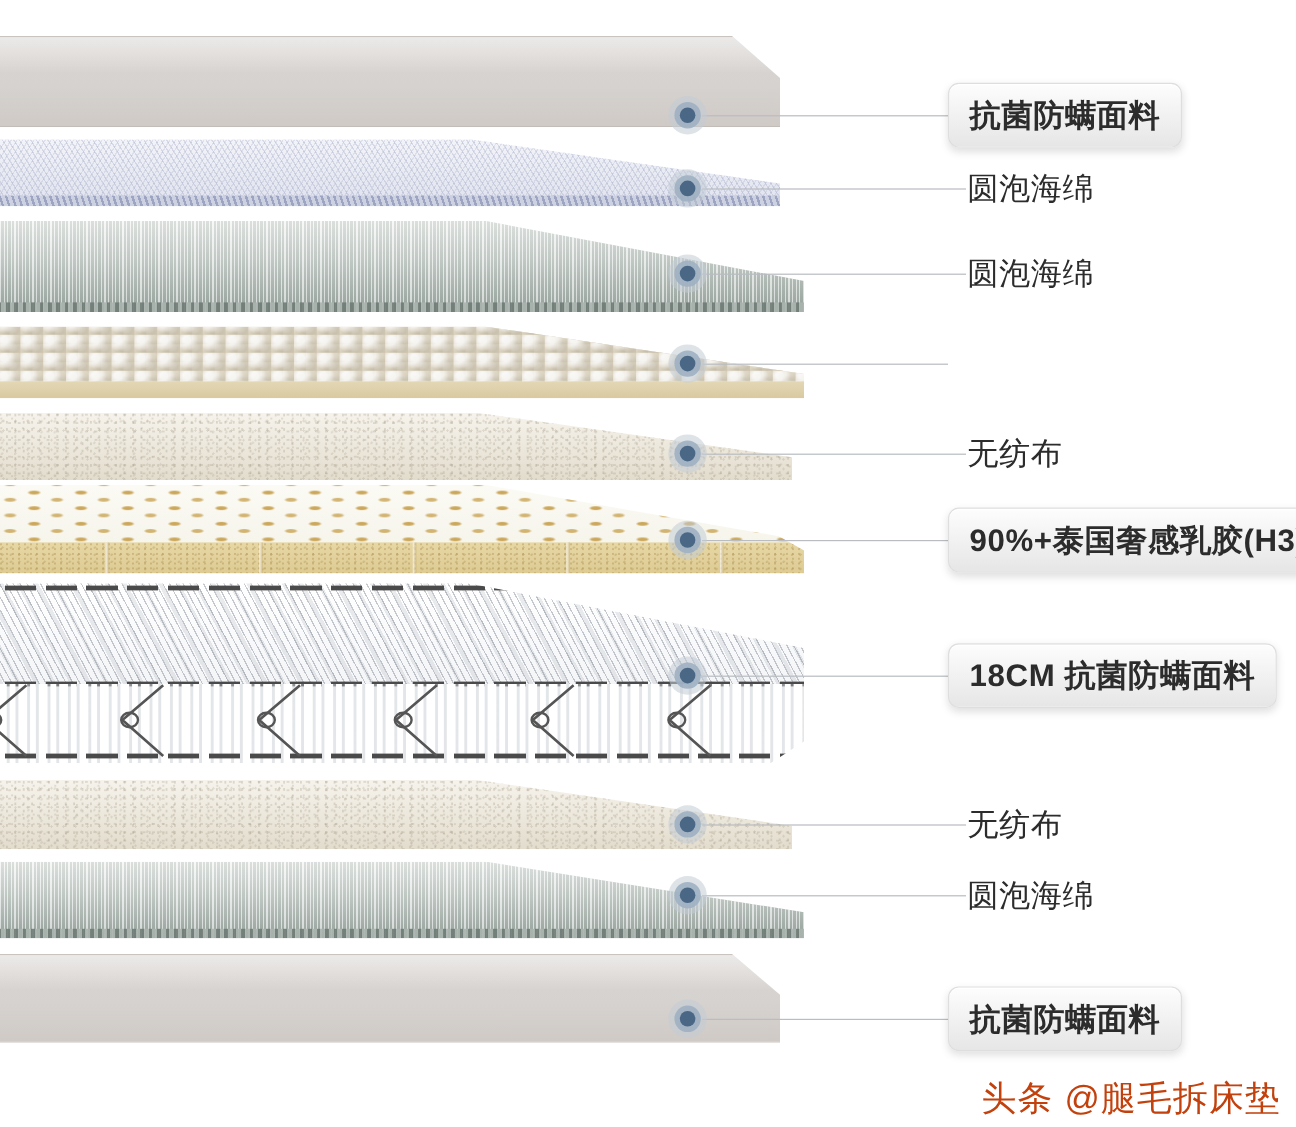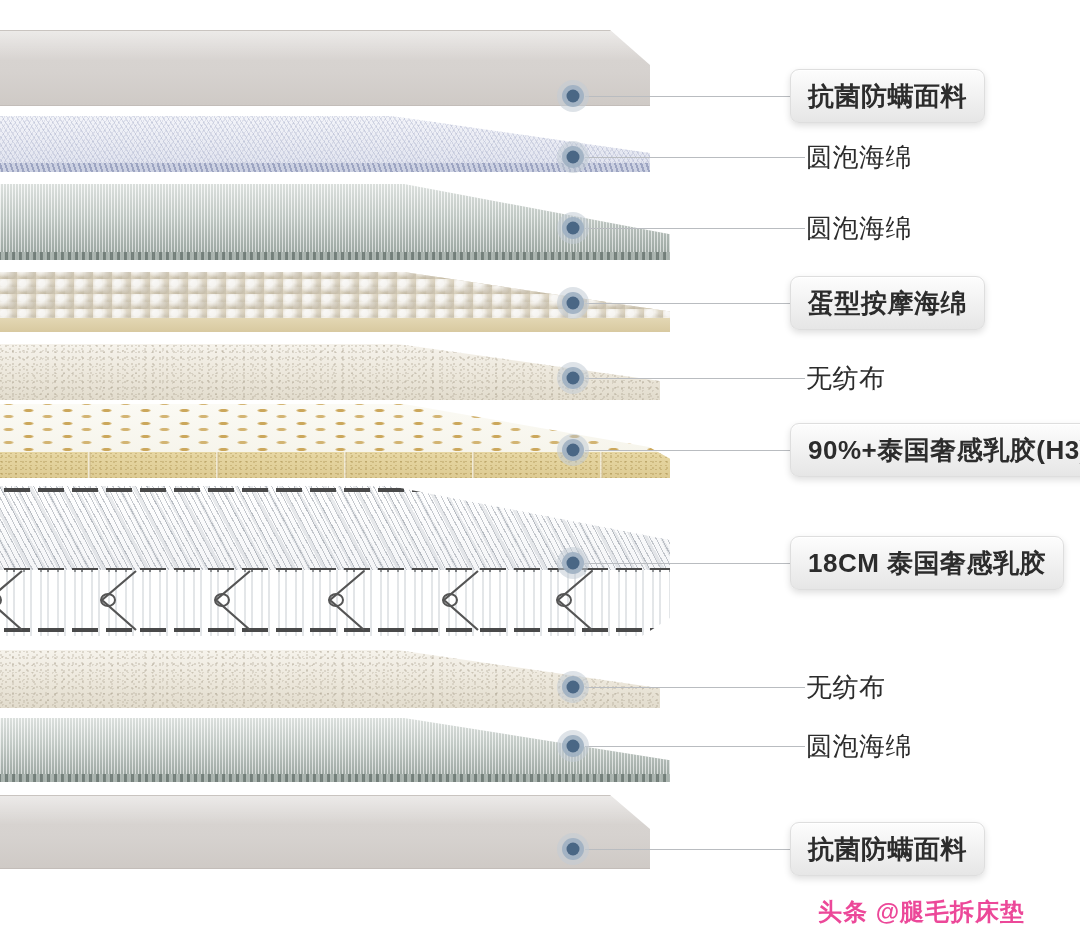--- a/index.html
+++ b/index.html
@@ -169,23 +169,23 @@
     font-weight:bold;
     border-radius:9px;
     background:linear-gradient(180deg,#fdfdfd 0%,#f1f1f1 52%,#e6e6e6 100%);
     border:1px solid #dedede;
     box-shadow:0 3px 7px rgba(0,0,0,.13),inset 0 1px 0 #ffffff;
   }
 
   
   .watermark{
     position:absolute;
-    font-size:24px;
-    font-weight:bold;
-    color:#ec4899;
+    font-size:29px;
+    font-weight:normal;
+    color:#c2410c;
     white-space:nowrap;
     letter-spacing:1px;
   }
 </style>
 </head>
 <body>
 
 <div id="stage">
 
   <div class="slab" style="top:30px;width:680px;height:76px;">
@@ -375,27 +375,26 @@
       <circle cx="17" cy="17" r="6.5" fill="#4a6785"></circle>
     </svg>
   </div>
 
   <div class="label boxed" style="left:790px;top:96px;">抗菌防螨面料</div>
 
   <div class="label plain" style="left:806px;top:157px;">圆泡海绵</div>
 
   <div class="label plain" style="left:806px;top:228px;">圆泡海绵</div>
 
-  <div class="label boxed" style="left:790px;top:303px;">蛋型按摩海绵</div>
 
   <div class="label plain" style="left:806px;top:378px;">无纺布</div>
 
   <div class="label boxed" style="left:790px;top:450px;">90%+泰国奢感乳胶(H3)</div>
 
-  <div class="label boxed" style="left:790px;top:563px;">18CM 泰国奢感乳胶</div>
+  <div class="label boxed" style="left:790px;top:563px;">18CM 抗菌防螨面料</div>
 
   <div class="label plain" style="left:806px;top:687px;">无纺布</div>
 
   <div class="label plain" style="left:806px;top:746px;">圆泡海绵</div>
 
   <div class="label boxed" style="left:790px;top:849px;">抗菌防螨面料</div>
 
   <div class="watermark" style="left:818px;top:896px;">头条 @腿毛拆床垫</div>
 
 </div>

